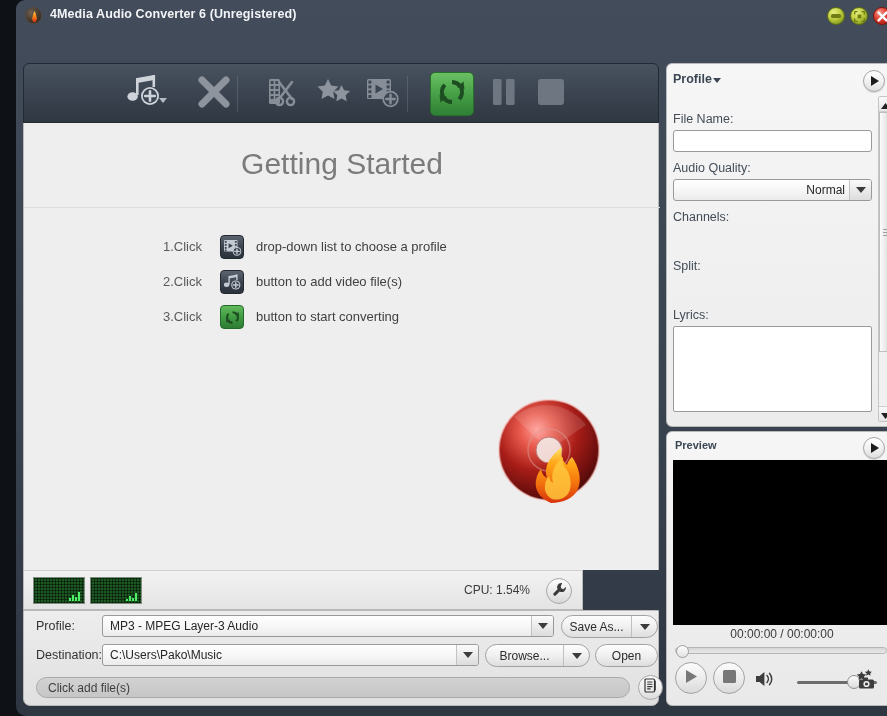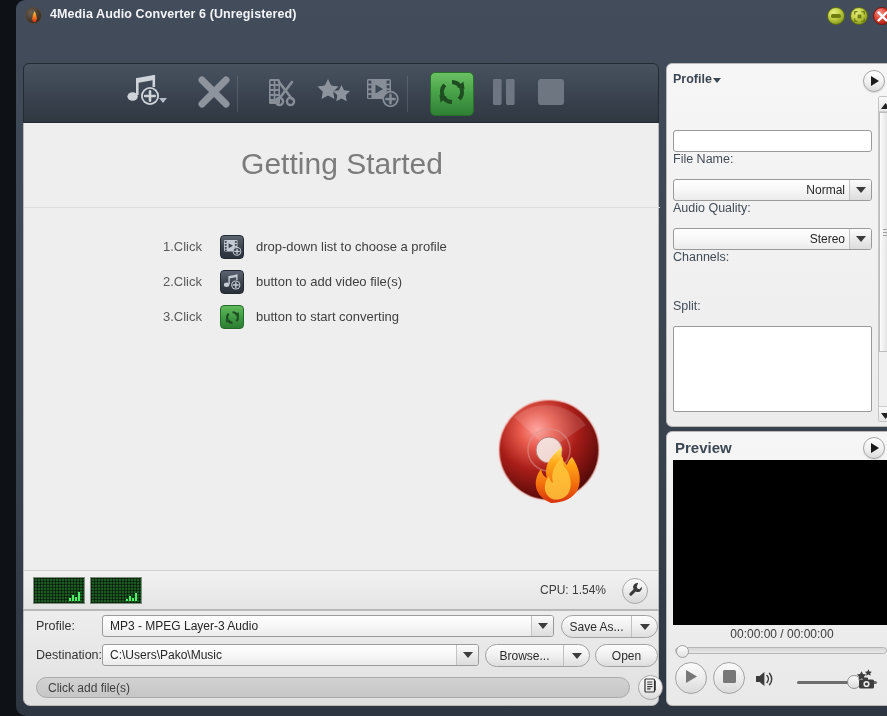--- a/index.html
+++ b/index.html
@@ -127,21 +127,21 @@
     border: 1px solid #246a29;
   }
   .step-text {
     position: absolute; left: 93px; top: 4px;
     font-size: 13px; color: #404040; white-space: nowrap;
   }
   #disc-logo { position: absolute; left: 470px; top: 272px; width: 110px; height: 110px; }
 
   
   #cpu-strip {
-    position: absolute; left: 7px; top: 570px; width: 636px; height: 40px;
+    position: absolute; left: 7px; top: 570px; width: 560px; height: 40px;
     background: linear-gradient(180deg,#f2f2f2 0%, #e4e4e4 100%);
     border: 1px solid #b9b9b9; border-top: 1px solid #cfcfcf;
   }
   .cpu-graph {
     position: absolute; top: 6px; width: 52px; height: 27px;
     background:
       repeating-linear-gradient(0deg, rgba(0,0,0,.45) 0 1px, transparent 1px 3px),
       repeating-linear-gradient(90deg, rgba(0,0,0,.45) 0 1px, transparent 1px 3px),
       #1c5a22;
     border: 1px solid #7f8d7f;
@@ -256,21 +256,21 @@
     border: 1px solid #a6a6a6; cursor: pointer;
     display: flex; align-items: center; justify-content: center;
     box-shadow: 0 1px 1px rgba(0,0,0,.12);
   }
   .caret-right {
     width: 0; height: 0;
     border-top: 5px solid transparent; border-bottom: 5px solid transparent;
     border-left: 8px solid #1a1a1a; margin-left: 2px;
   }
   .field-label {
-    position: absolute; left: 6px; font-size: 12.5px; color: #434d58; white-space: nowrap; margin-top: 40px;
+    position: absolute; left: 6px; font-size: 12.5px; color: #434d58; white-space: nowrap;
   }
   .text-input {
     position: absolute; left: 6px; width: 199px; height: 22px;
     background: #ffffff; border: 1px solid #9a9a9a; border-radius: 3px;
   }
   #lyrics-box {
     position: absolute; left: 6px; top: 328px; width: 199px; height: 86px;
     background: #ffffff; border: 1px solid #9a9a9a; border-radius: 2px;
   }
   #panel-scroll {
@@ -292,21 +292,21 @@
   .thumb-grip { position: absolute; left: 3px; top: 50%; margin-top: -3px; width: 7px; }
   .thumb-grip i { display: block; height: 1px; background: #9e9e9e; margin-bottom: 2px; }
 
   #preview-panel {
     position: absolute; left: 650px; top: 431px; width: 230px; height: 275px;
     background: linear-gradient(180deg,#f6f6f6 0%, #e9e9e9 100%);
     border: 1px solid #b9b9b9; border-radius: 6px;
   }
   #preview-title {
     position: absolute; left: 8px; top: 7px;
-    font-size: 15px; font-weight: bold; color: #3c4754;
+    font-size: 11px; font-weight: bold; color: #3c4754;
   }
   #preview-screen {
     position: absolute; left: 6px; top: 28px; width: 216px; height: 165px;
     background: #000000;
   }
   #preview-time {
     position: absolute; left: 0; top: 195px; width: 230px;
     text-align: center; font-size: 12px; color: #3b3b3b;
   }
   #seek-track {
@@ -676,26 +676,20 @@
 
     <span class="field-label" style="top:97px">Audio Quality:</span>
     <div class="combo" style="left:6px; top:115px; width:199px">
       <span class="val">Normal</span>
       <span class="arrowbox">
           <span class="caret-dn"></span>
         </span>
     </div>
 
     <span class="field-label" style="top:146px">Channels:</span>
-    <div class="combo" style="left:6px; top:164px; width:199px">
-      <span class="val">Stereo</span>
-      <span class="arrowbox">
-          <span class="caret-dn"></span>
-        </span>
-    </div>
 
     <span class="field-label" style="top:195px">Split:</span>
 
     <span class="field-label" style="top:244px">Lyrics:</span>
     <div id="lyrics-box" style="top:262px"></div>
 
     <div id="panel-scroll">
       <div class="sb-arrow" style="top:0">
         <span>
           <svg width="9" height="6" viewBox="0 0 9 6">

